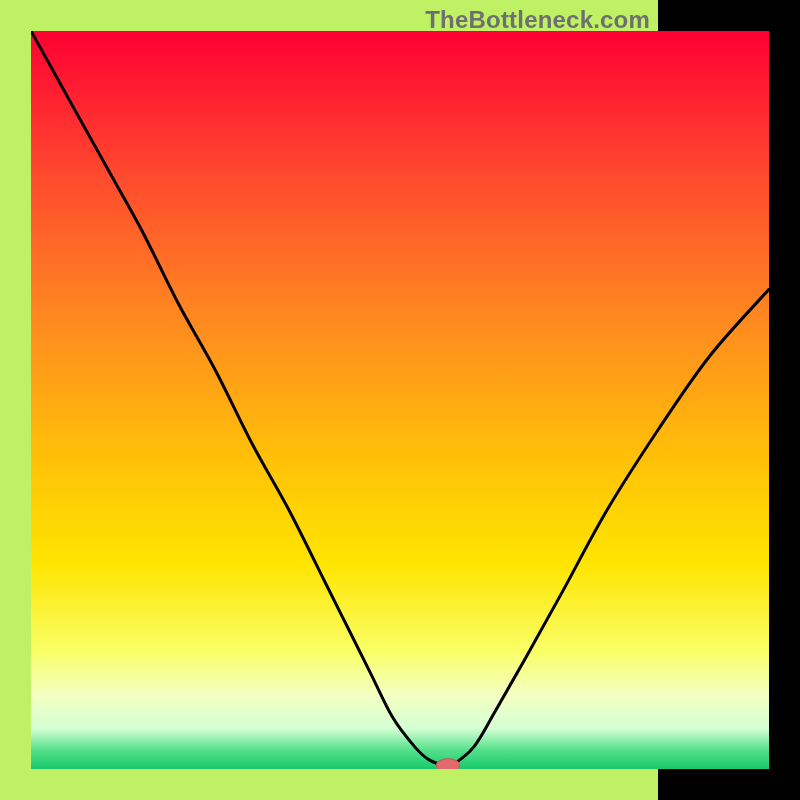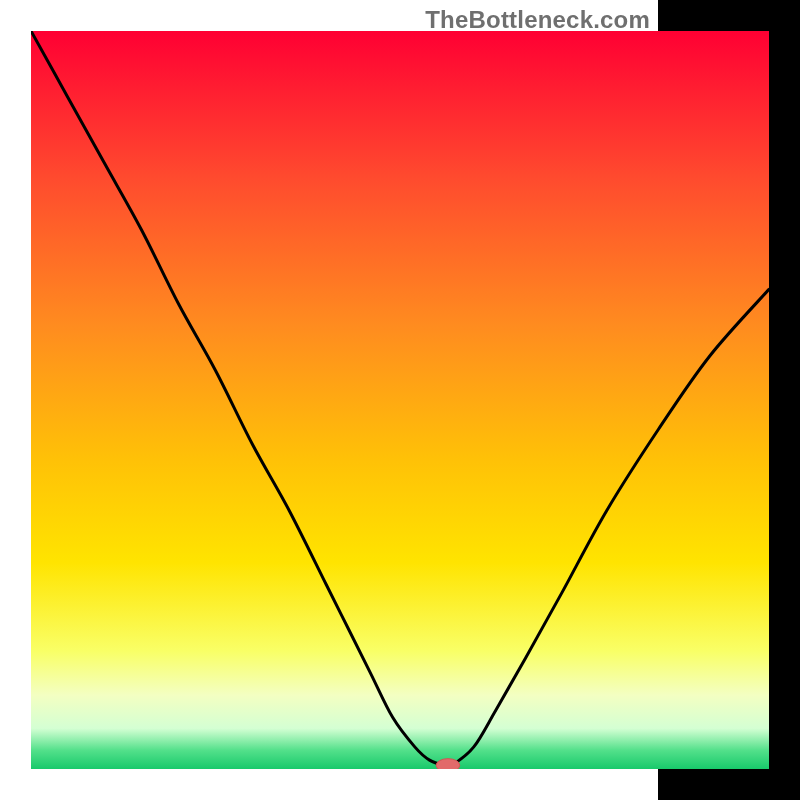--- a/index.html
+++ b/index.html
@@ -7,21 +7,21 @@
     padding: 0;
     width: 800px;
     height: 800px;
     background: #000;
     overflow: hidden;
   }
   .frame {
     position: relative;
     width: 658px;
     height: 800px;
-    background: #ffffff;
+    background: #bef264;
   }
   .plot {
     position: absolute;
     left: 31px;
     top: 31px;
     width: 738px;
     height: 738px;
     overflow: hidden;
   }
   .watermark {

